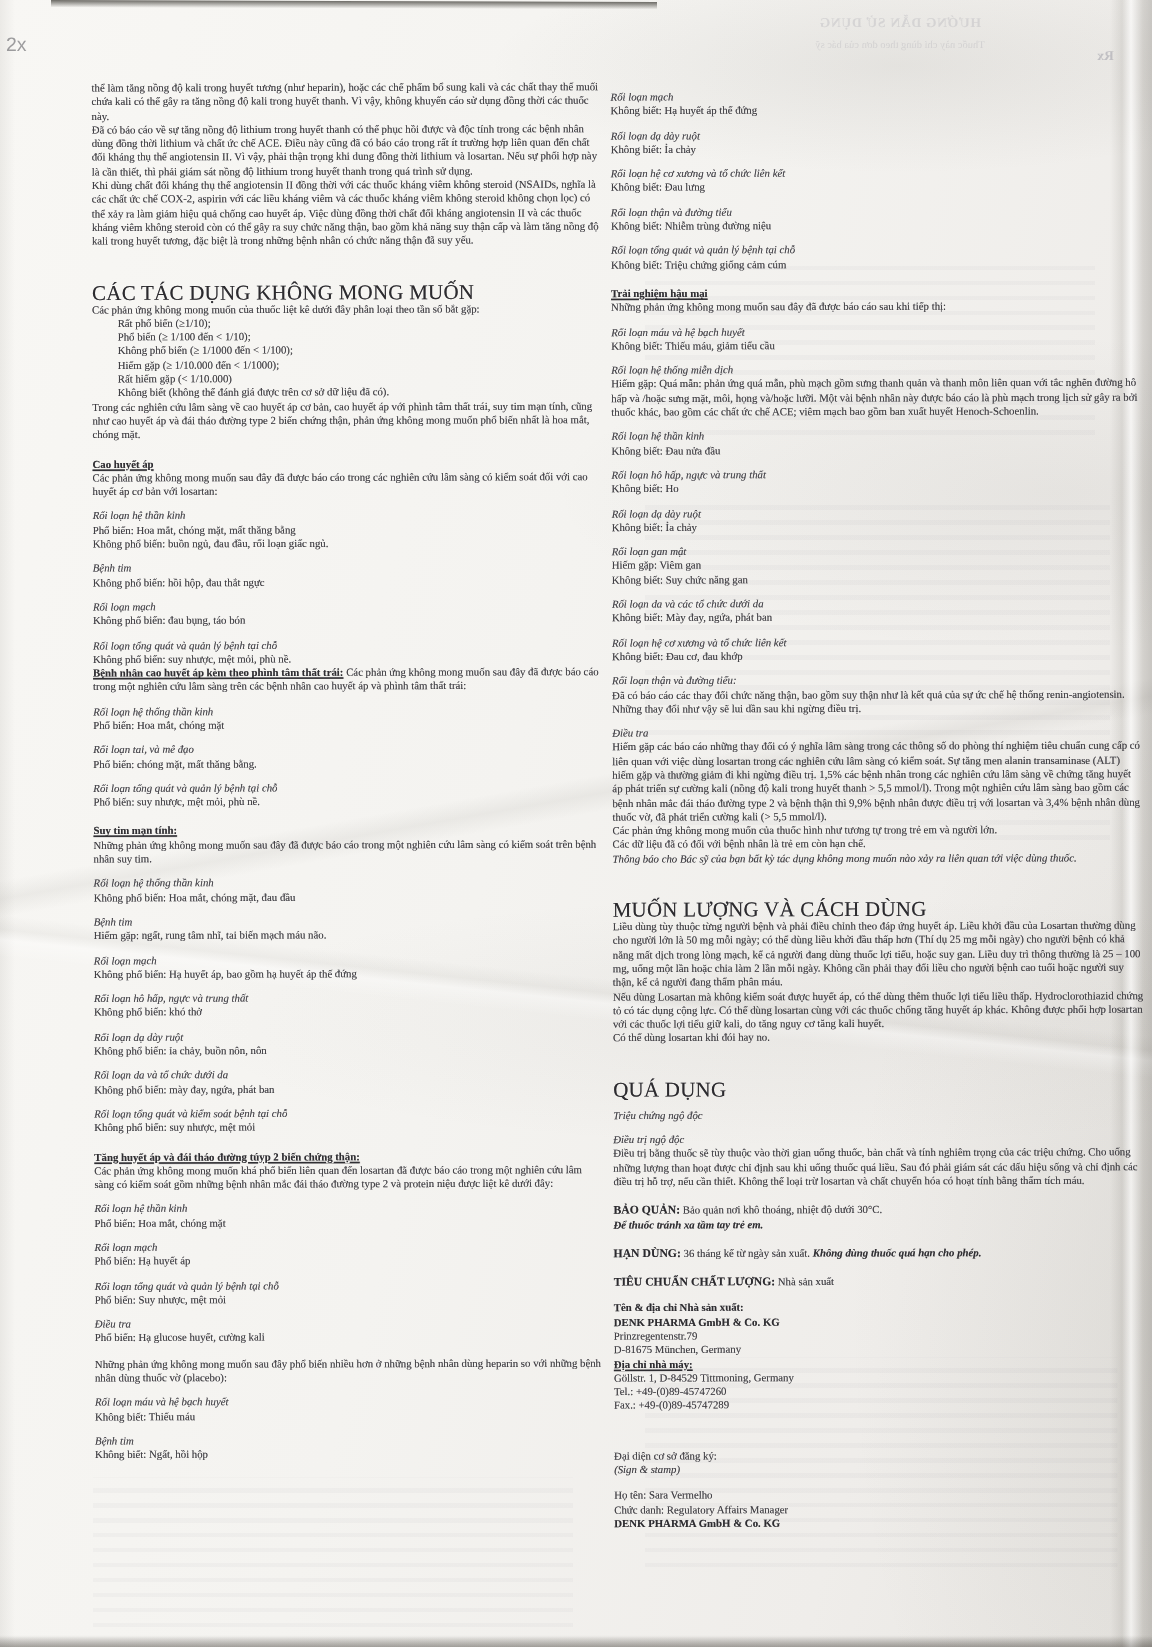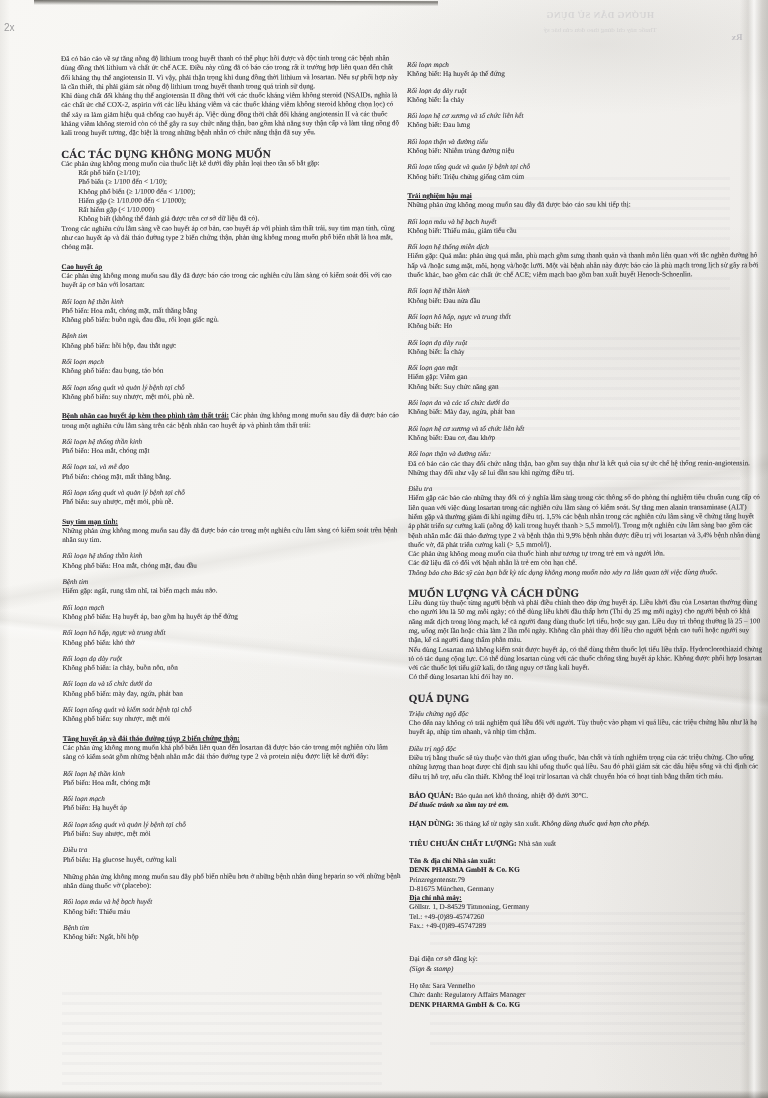--- a/index.html
+++ b/index.html
@@ -29,43 +29,43 @@
   .top-edge{
     position:absolute;top:0;left:34px;width:404px;height:5px;
     background:linear-gradient(180deg, rgba(62,60,54,.75), rgba(62,60,54,0));
     transform:rotate(.18deg);transform-origin:left top;
   }
   .ghost{position:absolute;color:rgba(105,105,125,.16);filter:blur(.4px);
     transform:scaleX(-1);text-align:center;font-weight:bold;}
   .ghost-title{top:10px;left:470px;width:260px;font-size:9px;letter-spacing:.5px;}
   .ghost-sub{top:26px;left:470px;width:260px;font-size:7px;font-weight:normal;}
   .ghost-rx{top:32px;left:722px;width:30px;font-size:9px;color:rgba(100,100,118,.30);}
-  .edge-mark{position:absolute;top:22px;left:4px;font-size:10px;color:rgba(82,82,88,.55);
+  .edge-mark{position:absolute;top:22px;left:4px;font-size:13px;color:rgba(82,82,88,.55);
     font-family:"Liberation Sans",sans-serif;transform:none;}
   .ghostbox{position:absolute;pointer-events:none;
     background:repeating-linear-gradient(0deg, rgba(128,126,140,.05) 0 3px, rgba(0,0,0,0) 3px 10px);}
   .doc{
     position:absolute;left:61px;top:55px;width:700px;
     display:flex;gap:7px;
     transform:rotate(-.15deg);transform-origin:left top;
     color:#403f44;font-size:7.2px;line-height:9.3px;
     text-shadow:0 0 .35px rgba(70,68,74,.55);
   }
   .col{width:339px;flex:0 0 auto;}
   .col-right{width:354px;}
   .b-p{margin:0;}
   .b-it{margin-top:7px;font-style:italic;color:#46454b;}
-  .b-h1{margin-top:10px;margin-bottom:1px;font-weight:bold;font-size:11px;line-height:10px;color:#2c2b2f;letter-spacing:.15px;}
+  .b-h1{margin-top:25px;margin-bottom:1px;font-weight:normal;font-size:14px;line-height:10px;color:#2c2b2f;letter-spacing:.15px;}
   .b-hu{margin-top:10px;font-weight:bold;text-decoration:underline;color:#302f33;}
   .b-li{padding-left:17px;}
-  .b-lead{margin-top:10px;}
+  .b-lead{margin-top:0;}
   .b-leadb{margin-top:9px;}
   .lead-u{font-weight:bold;text-decoration:underline;color:#302f33;}
   .lead-b{font-weight:bold;color:#2c2b2f;font-size:7.8px;}
-  .tail-bi{font-weight:normal;font-style:italic;color:#302f33;}
+  .tail-bi{font-weight:bold;font-style:italic;color:#302f33;}
   .b-pb{font-weight:bold;color:#2e2d31;}
   .b-pbu{font-weight:bold;text-decoration:underline;color:#2e2d31;}
   .b-pi{font-style:italic;}
   .b-pbi{font-weight:bold;font-style:italic;color:#302f33;}
   .b-sp{height:8px;}
   .bottom-shadow{position:absolute;left:0;right:0;bottom:0;height:8px;
     background:linear-gradient(0deg, rgba(70,66,60,.30), rgba(70,66,60,0));}
 </style>
 </head>
 <body>
@@ -79,20 +79,21 @@
 <div class="ghost ghost-rx">Rx</div>
 <div class="edge-mark">2x</div>
 
 <div class="ghostbox" style="left:430px;top:170px;width:300px;height:120px;"></div>
 <div class="ghostbox" style="left:430px;top:330px;width:310px;height:230px;"></div>
 <div class="ghostbox" style="left:430px;top:905px;width:315px;height:140px;"></div>
 <div class="ghostbox" style="left:62px;top:985px;width:320px;height:100px;"></div>
 
 <div class="doc">
   <div class="col" id="col-left">
+      <div class="b-p">thể làm tăng nồng độ kali trong huyết tương (như heparin), hoặc các chế phẩm bổ sung kali và các chất thay thế muối chứa kali có thể gây ra tăng nồng độ kali trong huyết thanh. Vì vậy, không khuyến cáo sử dụng đồng thời các thuốc này.</div>
       <div class="b-p">Đã có báo cáo về sự tăng nồng độ lithium trong huyết thanh có thể phục hồi được và độc tính trong các bệnh nhân dùng đồng thời lithium và chất ức chế ACE. Điều này cũng đã có báo cáo trong rất ít trường hợp liên quan đến chất đối kháng thụ thể angiotensin II. Vì vậy, phải thận trọng khi dung đồng thời lithium và losartan. Nếu sự phối hợp này là cần thiết, thì phải giám sát nồng độ lithium trong huyết thanh trong quá trình sử dụng.</div>
       <div class="b-p">Khi dùng chất đối kháng thụ thể angiotensin II đồng thời với các thuốc kháng viêm không steroid (NSAIDs, nghĩa là các chất ức chế COX-2, aspirin với các liều kháng viêm và các thuốc kháng viêm không steroid không chọn lọc) có thể xảy ra làm giảm hiệu quả chống cao huyết áp. Việc dùng đồng thời chất đối kháng angiotensin II và các thuốc kháng viêm không steroid còn có thể gây ra suy chức năng thận, bao gồm khả năng suy thận cấp và làm tăng nồng độ kali trong huyết tương, đặc biệt là trong những bệnh nhân có chức năng thận đã suy yếu.</div>
       <div class="b-h1">CÁC TÁC DỤNG KHÔNG MONG MUỐN</div>
       <div class="b-p">Các phản ứng không mong muốn của thuốc liệt kê dưới đây phân loại theo tần số bắt gặp:</div>
       <div class="b-li">Rất phổ biến (≥1/10);</div>
       <div class="b-li">Phổ biến (≥ 1/100 đến &lt; 1/10);</div>
       <div class="b-li">Không phổ biến (≥ 1/1000 đến &lt; 1/100);</div>
       <div class="b-li">Hiếm gặp (≥ 1/10.000 đến &lt; 1/1000);</div>
       <div class="b-li">Rất hiếm gặp (&lt; 1/10.000)</div>
       <div class="b-li">Không biết (không thể đánh giá được trên cơ sở dữ liệu đã có).</div>
@@ -184,21 +185,20 @@
       <div class="b-p">Hiếm gặp các báo cáo những thay đổi có ý nghĩa lâm sàng trong các thông số do phòng thí nghiệm tiêu chuẩn cung cấp có liên quan với việc dùng losartan trong các nghiên cứu lâm sàng có kiểm soát. Sự tăng men alanin transaminase (ALT) hiếm gặp và thường giảm đi khi ngừng điều trị. 1,5% các bệnh nhân trong các nghiên cứu lâm sàng về chứng tăng huyết áp phát triển sự cường kali (nồng độ kali trong huyết thanh &gt; 5,5 mmol/l). Trong một nghiên cứu lâm sàng bao gồm các bệnh nhân mắc đái tháo đường type 2 và bệnh thận thì 9,9% bệnh nhân được điều trị với losartan và 3,4% bệnh nhân dùng thuốc vờ, đã phát triển cường kali (&gt; 5,5 mmol/l).</div>
       <div class="b-p">Các phản ứng không mong muốn của thuốc hình như tương tự trong trẻ em và người lớn.</div>
       <div class="b-p">Các dữ liệu đã có đối với bệnh nhân là trẻ em còn hạn chế.</div>
       <div class="b-pi">Thông báo cho Bác sỹ của bạn bất kỳ tác dụng không mong muốn nào xảy ra liên quan tới việc dùng thuốc.</div>
       <div class="b-h1">MUỐN LƯỢNG VÀ CÁCH DÙNG</div>
       <div class="b-p">Liều dùng tùy thuộc từng người bệnh và phải điều chỉnh theo đáp ứng huyết áp. Liều khởi đầu của Losartan thường dùng cho người lớn là 50 mg mỗi ngày; có thể dùng liều khởi đầu thấp hơn (Thí dụ 25 mg mỗi ngày) cho người bệnh có khả năng mất dịch trong lòng mạch, kể cả người đang dùng thuốc lợi tiểu, hoặc suy gan. Liều duy trì thông thường là 25 – 100 mg, uống một lần hoặc chia làm 2 lần mỗi ngày. Không cần phải thay đổi liều cho người bệnh cao tuổi hoặc người suy thận, kể cả người đang thẩm phân máu.</div>
       <div class="b-p">Nếu dùng Losartan mà không kiểm soát được huyết áp, có thể dùng thêm thuốc lợi tiểu liều thấp. Hydroclorothiazid chứng tỏ có tác dụng cộng lực. Có thể dùng losartan cùng với các thuốc chống tăng huyết áp khác. Không được phối hợp losartan với các thuốc lợi tiểu giữ kali, do tăng nguy cơ tăng kali huyết.</div>
       <div class="b-p">Có thể dùng losartan khi đói hay no.</div>
       <div class="b-h1">QUÁ DỤNG</div>
       <div class="b-it">Triệu chứng ngộ độc</div>
-      <div class="b-p">Cho đến nay không có trải nghiệm quá liều đối với người. Tùy thuộc vào phạm vi quá liều, các triệu chứng hầu như là hạ huyết áp, nhịp tim nhanh, và nhịp tim chậm.</div>
       <div class="b-it">Điều trị ngộ độc</div>
       <div class="b-p">Điều trị bằng thuốc sẽ tùy thuộc vào thời gian uống thuốc, bản chất và tính nghiêm trọng của các triệu chứng. Cho uống những lượng than hoạt được chỉ định sau khi uống thuốc quá liều. Sau đó phải giám sát các dấu hiệu sống và chỉ định các điều trị hỗ trợ, nếu cần thiết. Không thể loại trừ losartan và chất chuyển hóa có hoạt tính bằng thẩm tích máu.</div>
       <div class="b-leadb"><span class="lead-b">BẢO QUẢN:</span> Bảo quản nơi khô thoáng, nhiệt độ dưới 30°C.</div>
       <div class="b-pbi">Để thuốc tránh xa tầm tay trẻ em.</div>
       <div class="b-leadb"><span class="lead-b">HẠN DÙNG:</span> 36 tháng kể từ ngày sản xuất.<span class="tail-bi"> Không dùng thuốc quá hạn cho phép.</span></div>
       <div class="b-leadb"><span class="lead-b">TIÊU CHUẨN CHẤT LƯỢNG:</span> Nhà sản xuất</div>
       <div class="b-sp"></div>
       <div class="b-pb">Tên &amp; địa chỉ Nhà sản xuất:</div>
       <div class="b-pb">DENK PHARMA GmbH &amp; Co. KG</div>
       <div class="b-p">Prinzregentenstr.79</div>

